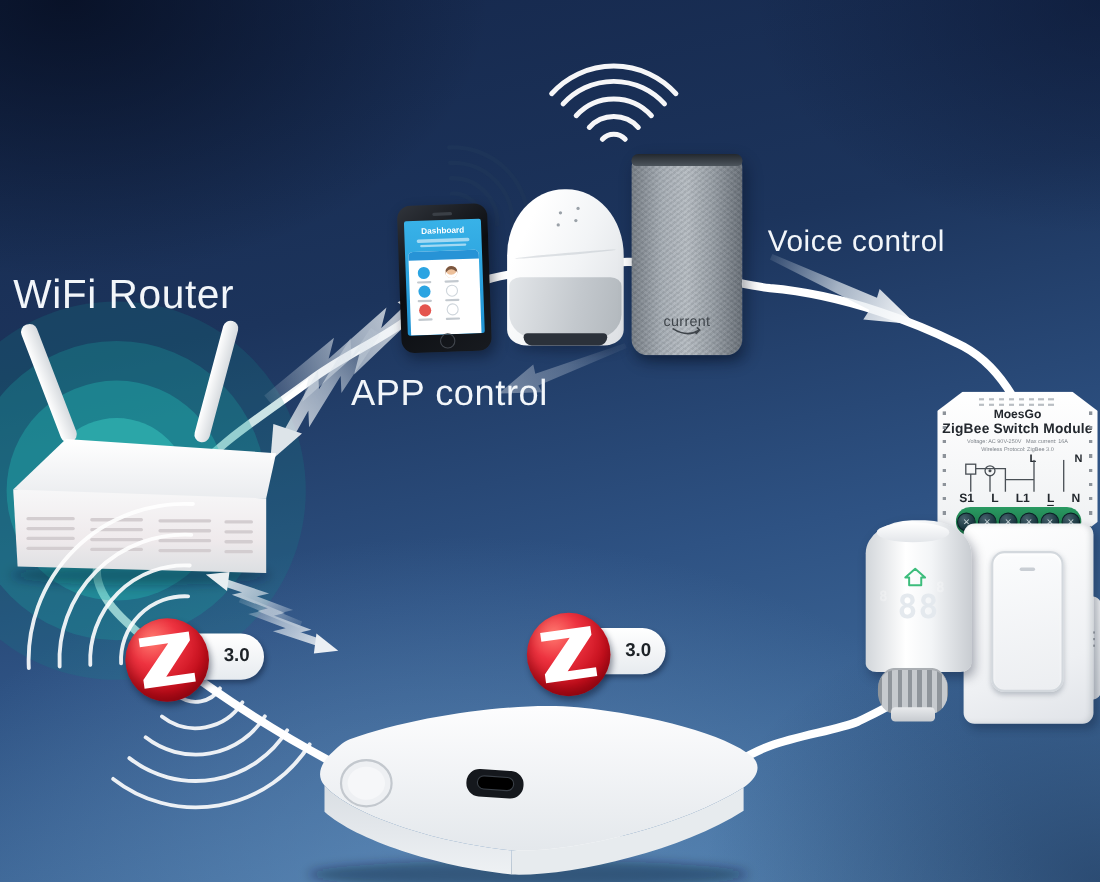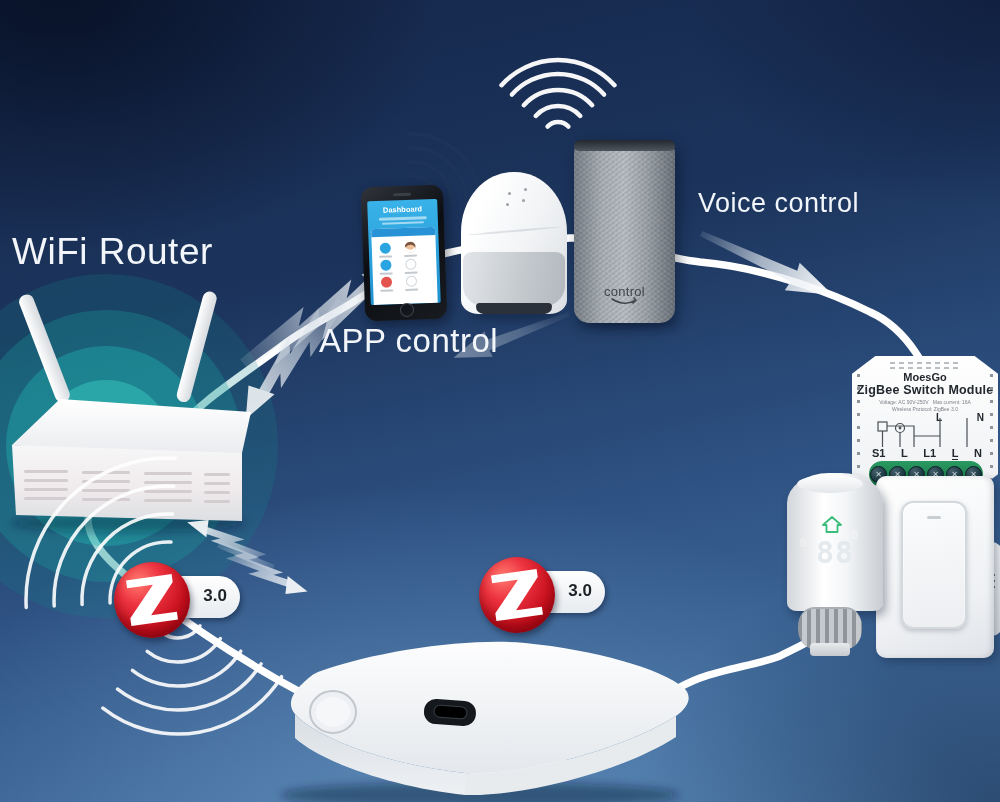--- a/index.html
+++ b/index.html
@@ -10,21 +10,21 @@
       radial-gradient(55% 45% at 6% 0%, rgba(5,12,30,.78), rgba(5,12,30,0) 70%),
       radial-gradient(45% 38% at 100% 0%, rgba(9,19,46,.55), rgba(9,19,46,0) 70%),
       radial-gradient(50% 45% at 100% 100%, rgba(13,30,62,.5), rgba(13,30,62,0) 72%),
       radial-gradient(70% 55% at 42% 102%, rgba(112,158,203,.55), rgba(112,158,203,0) 75%),
       linear-gradient(168deg, #15274b 0%, #1c345c 34%, #2e5283 62%, #4b7aa9 100%);
   }
   .abs { position:absolute; }
   svg.layer { position:absolute; left:0; top:0; }
 
   
-  .lbl { position:absolute; color:#f2f6fa; z-index:40; letter-spacing:.5px; }
+  .lbl { position:absolute; color:#f2f6fa; z-index:40; letter-spacing:.5px;margin-top:16px; }
   .lbl-wifirouter { left:12px; top:231px; font-size:37px; }
   .lbl-appcontrol { left:319px; top:322px; font-size:33px; }
   .lbl-voicecontrol { left:698px; top:188px; font-size:27px; }
   .lbl-gateway { left:682px; top:676px; font-size:41px; line-height:49px; }
   .lbl-gateway span { display:block; }
 
   
   .phone { left:363px; top:186px; width:82px; height:134px; z-index:20;
     background:linear-gradient(145deg,#30343b,#0b0d11 45%,#181b20);
     border-radius:12px; transform:rotate(-2deg);
@@ -315,21 +315,21 @@
     <div class="gdot" style="left:64px; top:18px;"></div>
     <div class="gdot" style="left:46px; top:33px;"></div>
     <div class="gdot" style="left:62px; top:29px;"></div>
     <div class="ghome-topline abs"></div>
     <div class="ghome-base abs"></div>
     <div class="ghome-foot abs"></div>
   </div>
 
   <div class="echo abs">
     <div class="echo-top abs"></div>
-    <div class="echo-brand abs">control</div>
+    <div class="echo-brand abs">current</div>
     <svg class="echo-smile abs" width="30" height="9">
       <path d="M2,2 Q15,10 26,3 L24,1 M26,3 L23,6" stroke="#3f454b" stroke-width="1.5" fill="none" stroke-linecap="round"></path>
     </svg>
   </div>
 
   <div class="module abs">
     <div class="module-dash abs" style="top:6px;"></div>
     <div class="module-dash abs" style="top:11px;"></div>
     <div class="module-brand abs">MoesGo</div>
     <div class="module-title abs">ZigBee Switch Module</div>

